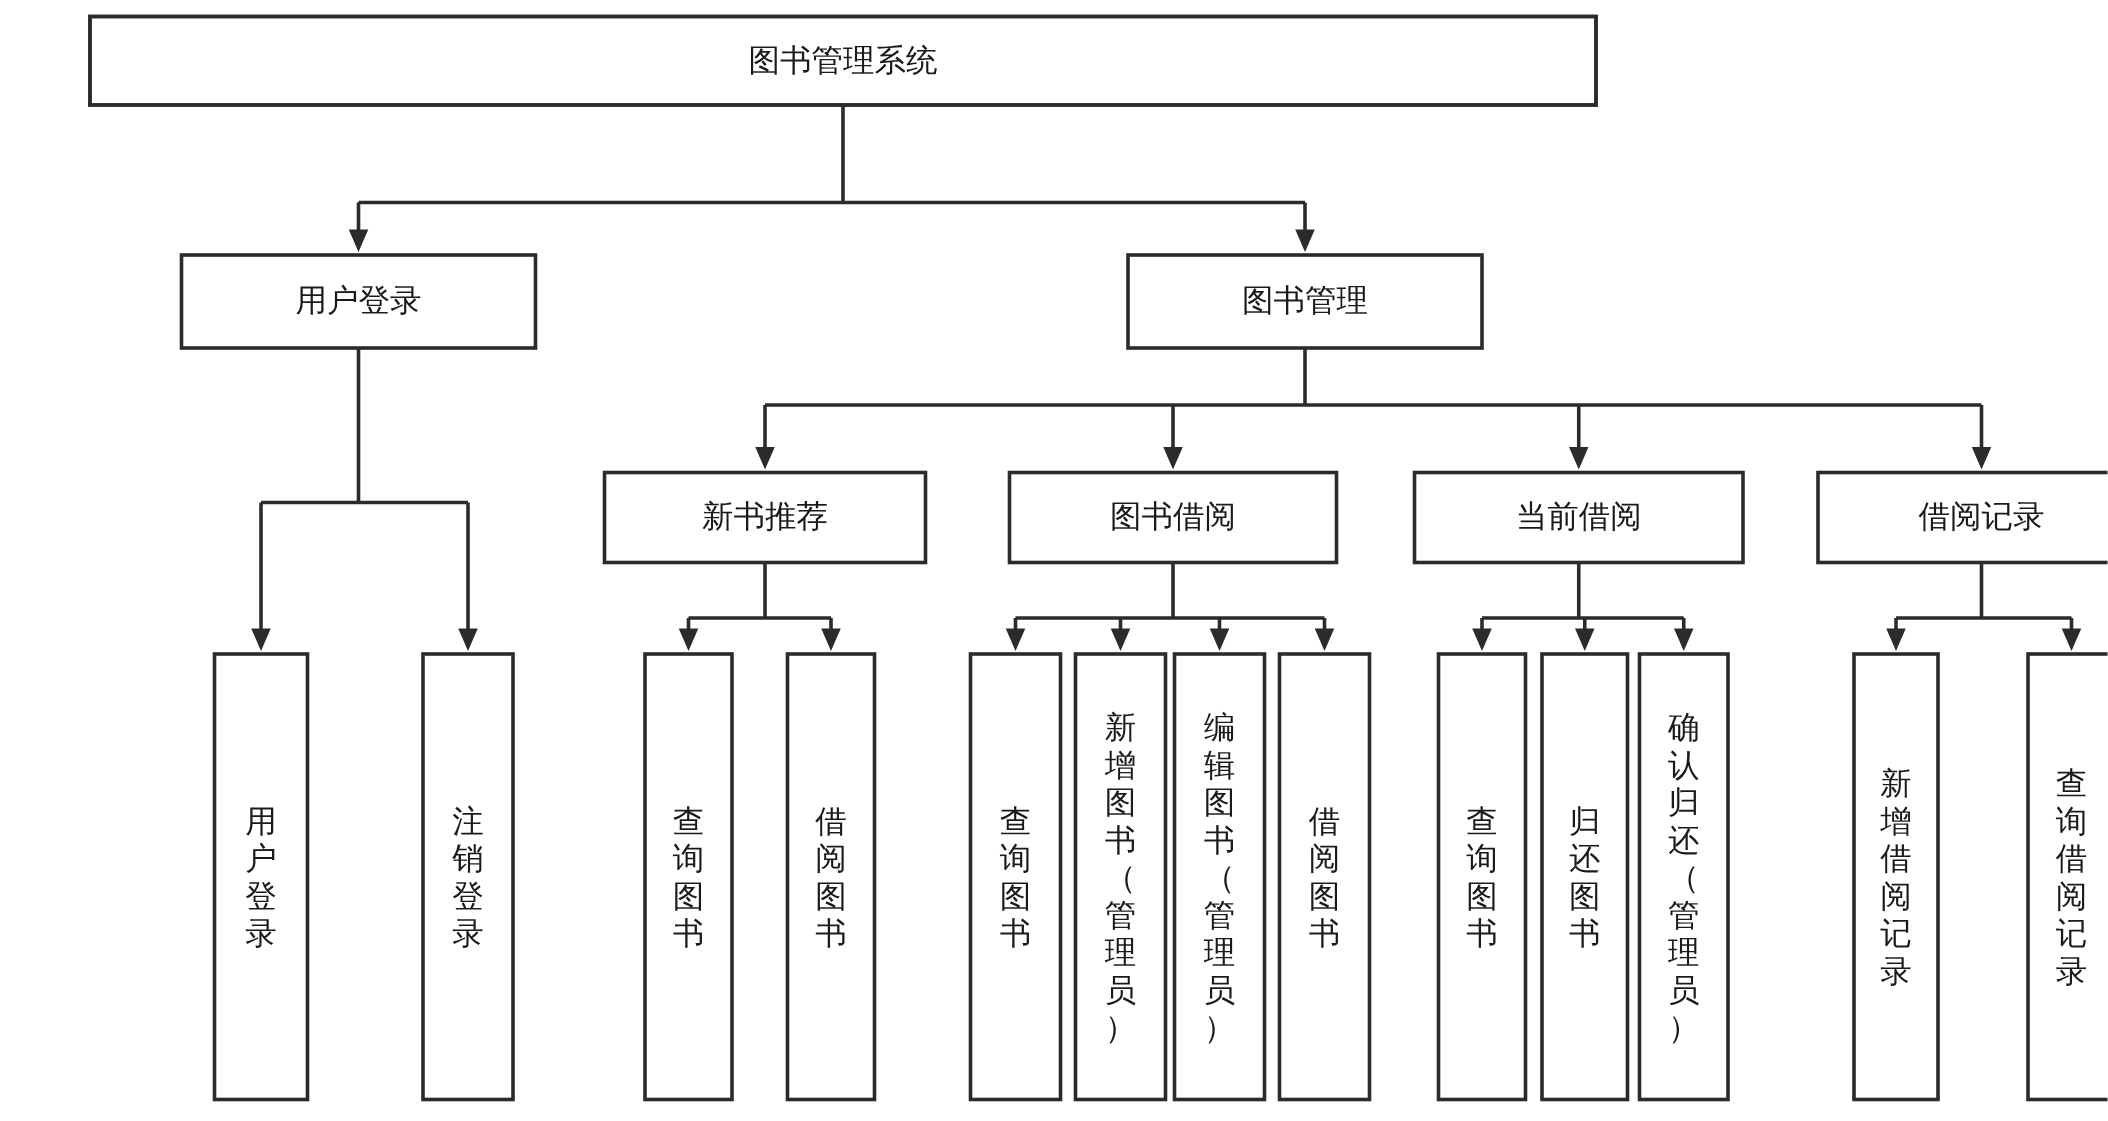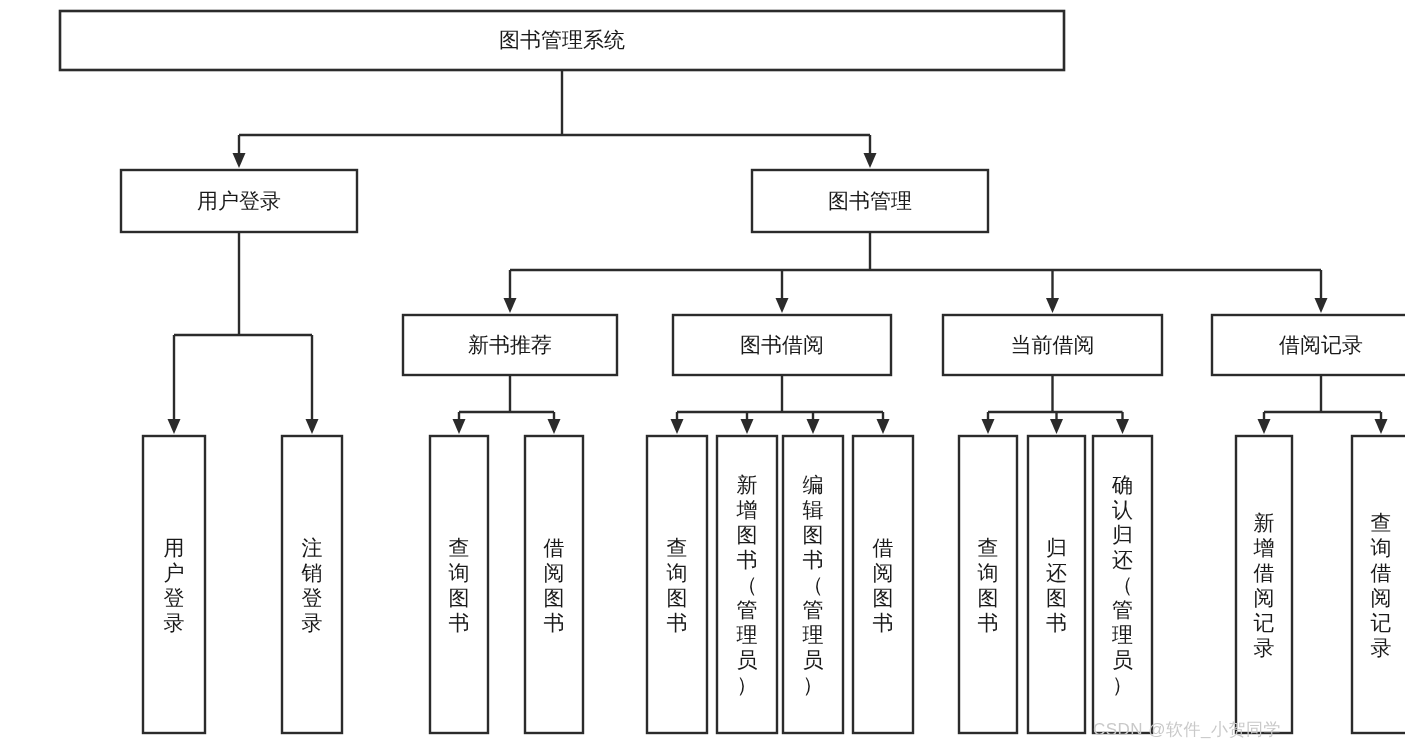--- a/index.html
+++ b/index.html
@@ -211,14 +211,13 @@
         <g>
           <rect x="1196" y="436" width="56" height="297" class="node-box"></rect>
           <text x="1224" y="529.5" class="node-label-v"><tspan x="1224" y="529.5">新</tspan><tspan x="1224" y="554.5">增</tspan><tspan x="1224" y="579.5">借</tspan><tspan x="1224" y="604.5">阅</tspan><tspan x="1224" y="629.5">记</tspan><tspan x="1224" y="654.5">录</tspan></text>
         </g>
         <g>
           <rect x="1312" y="436" width="58" height="297" class="node-box"></rect>
           <text x="1341" y="529.5" class="node-label-v"><tspan x="1341" y="529.5">查</tspan><tspan x="1341" y="554.5">询</tspan><tspan x="1341" y="579.5">借</tspan><tspan x="1341" y="604.5">阅</tspan><tspan x="1341" y="629.5">记</tspan><tspan x="1341" y="654.5">录</tspan></text>
         </g>
       </g>
   </svg>
-  <div class="watermark">CSDN @软件_小贺同学</div>
 </div>
 
 </body></html>

